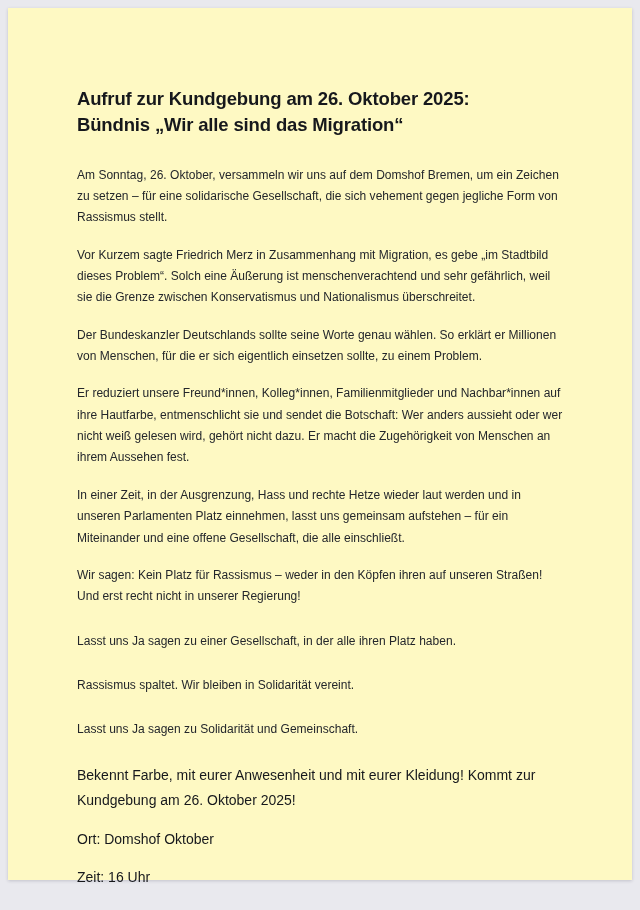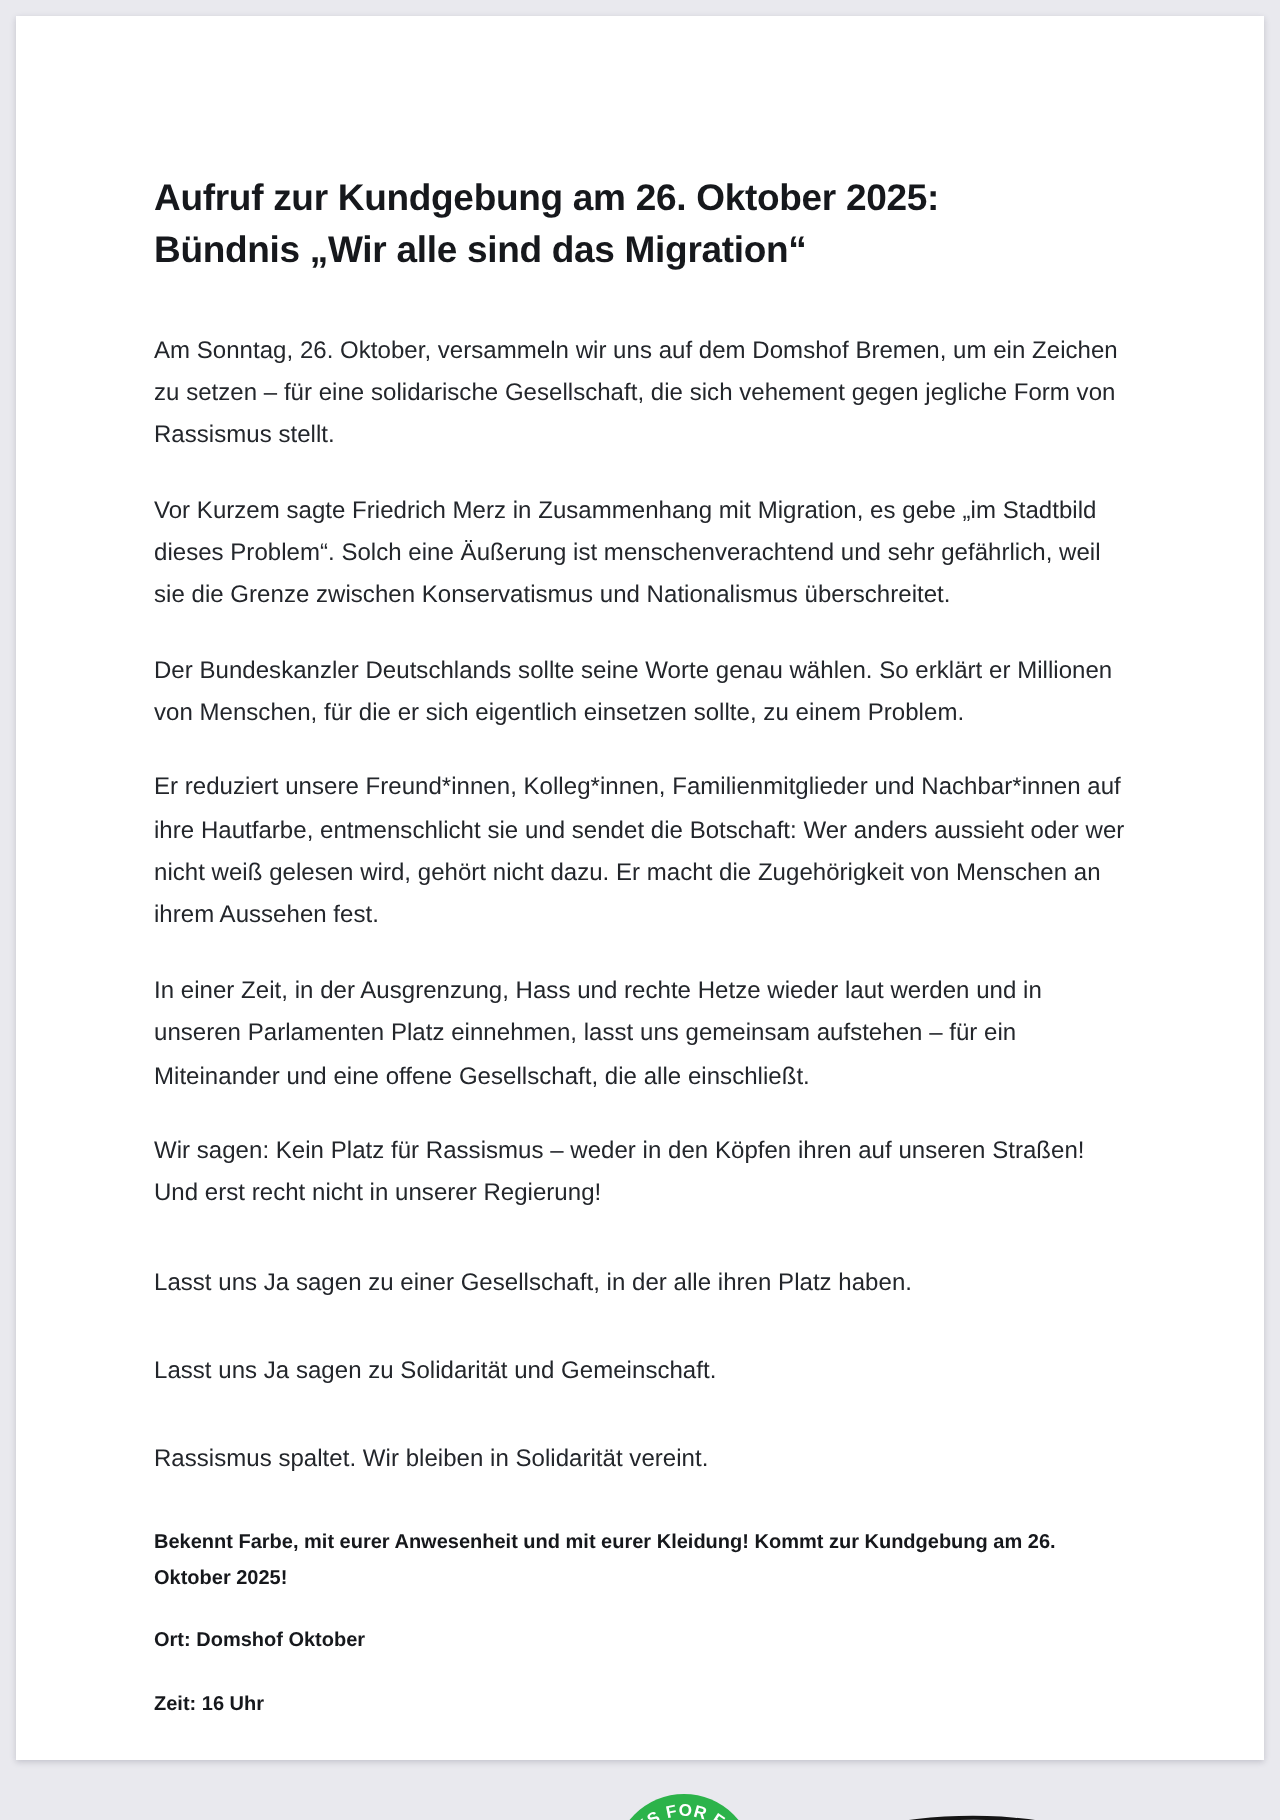--- a/index.html
+++ b/index.html
@@ -12,21 +12,21 @@
     background: #e9e9ee;
     font-family: "Liberation Sans", sans-serif;
     overflow: hidden;
   }
   .page-shadow {
     position: absolute;
     left: 8px;
     top: 8px;
     width: 624px;
     height: 872px;
-    background: #ffffff;
+    background: #fef9c3;
     box-shadow: 0 1px 3px rgba(60, 60, 80, 0.22);
   }
   .page {
     position: absolute;
     left: 0;
     top: 0;
     width: 624px;
     height: 872px;
     box-sizing: border-box;
     padding: 78px 48px 20px 69px;
@@ -51,23 +51,23 @@
     letter-spacing: 0.02px;
   }
   .body-copy p.tight {
     margin-bottom: 15px;
     margin-top: 23px;
   }
   .closing {
     margin-top: 22px;
   }
   .closing p {
-    font-size: 10px;
+    font-size: 14px;
     line-height: 1.78;
-    font-weight: bold;
+    font-weight: normal;
     color: #16181c;
     margin: 0 0 14px 0;
     max-width: 486px;
   }
   .closing p:last-child {
     margin-bottom: 4px;
   }
 
   
   .logos {
@@ -237,22 +237,22 @@
     </h1>
 
     <div class="body-copy">
       <p>Am Sonntag, 26. Oktober, versammeln wir uns auf dem Domshof Bremen, um ein Zeichen zu setzen – für eine solidarische Gesellschaft, die sich vehement gegen jegliche Form von Rassismus stellt.</p>
       <p>Vor Kurzem sagte Friedrich Merz in Zusammenhang mit Migration, es gebe „im Stadtbild dieses Problem“. Solch eine Äußerung ist menschenverachtend und sehr gefährlich, weil sie die Grenze zwischen Konservatismus und Nationalismus überschreitet.</p>
       <p>Der Bundeskanzler Deutschlands sollte seine Worte genau wählen. So erklärt er Millionen von Menschen, für die er sich eigentlich einsetzen sollte, zu einem Problem.</p>
       <p>Er reduziert unsere Freund*innen, Kolleg*innen, Familienmitglieder und Nachbar*innen auf ihre Hautfarbe, entmenschlicht sie und sendet die Botschaft: Wer anders aussieht oder wer nicht weiß gelesen wird, gehört nicht dazu. Er macht die Zugehörigkeit von Menschen an ihrem Aussehen fest.</p>
       <p>In einer Zeit, in der Ausgrenzung, Hass und rechte Hetze wieder laut werden und in unseren Parlamenten Platz einnehmen, lasst uns gemeinsam aufstehen – für ein Miteinander und eine offene Gesellschaft, die alle einschließt.</p>
       <p>Wir sagen: Kein Platz für Rassismus – weder in den Köpfen ihren auf unseren Straßen! Und erst recht nicht in unserer Regierung!</p>
       <p class="tight">Lasst uns Ja sagen zu einer Gesellschaft, in der alle ihren Platz haben.</p>
+      <p class="tight">Rassismus spaltet. Wir bleiben in Solidarität vereint.</p>
       <p class="tight">Lasst uns Ja sagen zu Solidarität und Gemeinschaft.</p>
-      <p class="tight">Rassismus spaltet. Wir bleiben in Solidarität vereint.</p>
     </div>
 
     <div class="closing">
       <p>Bekennt Farbe, mit eurer Anwesenheit und mit eurer Kleidung! Kommt zur Kundgebung am 26. Oktober 2025!</p>
       <p>Ort: Domshof Oktober</p>
       <p>Zeit: 16 Uhr</p>
     </div>
 
     <div class="logos">
 

